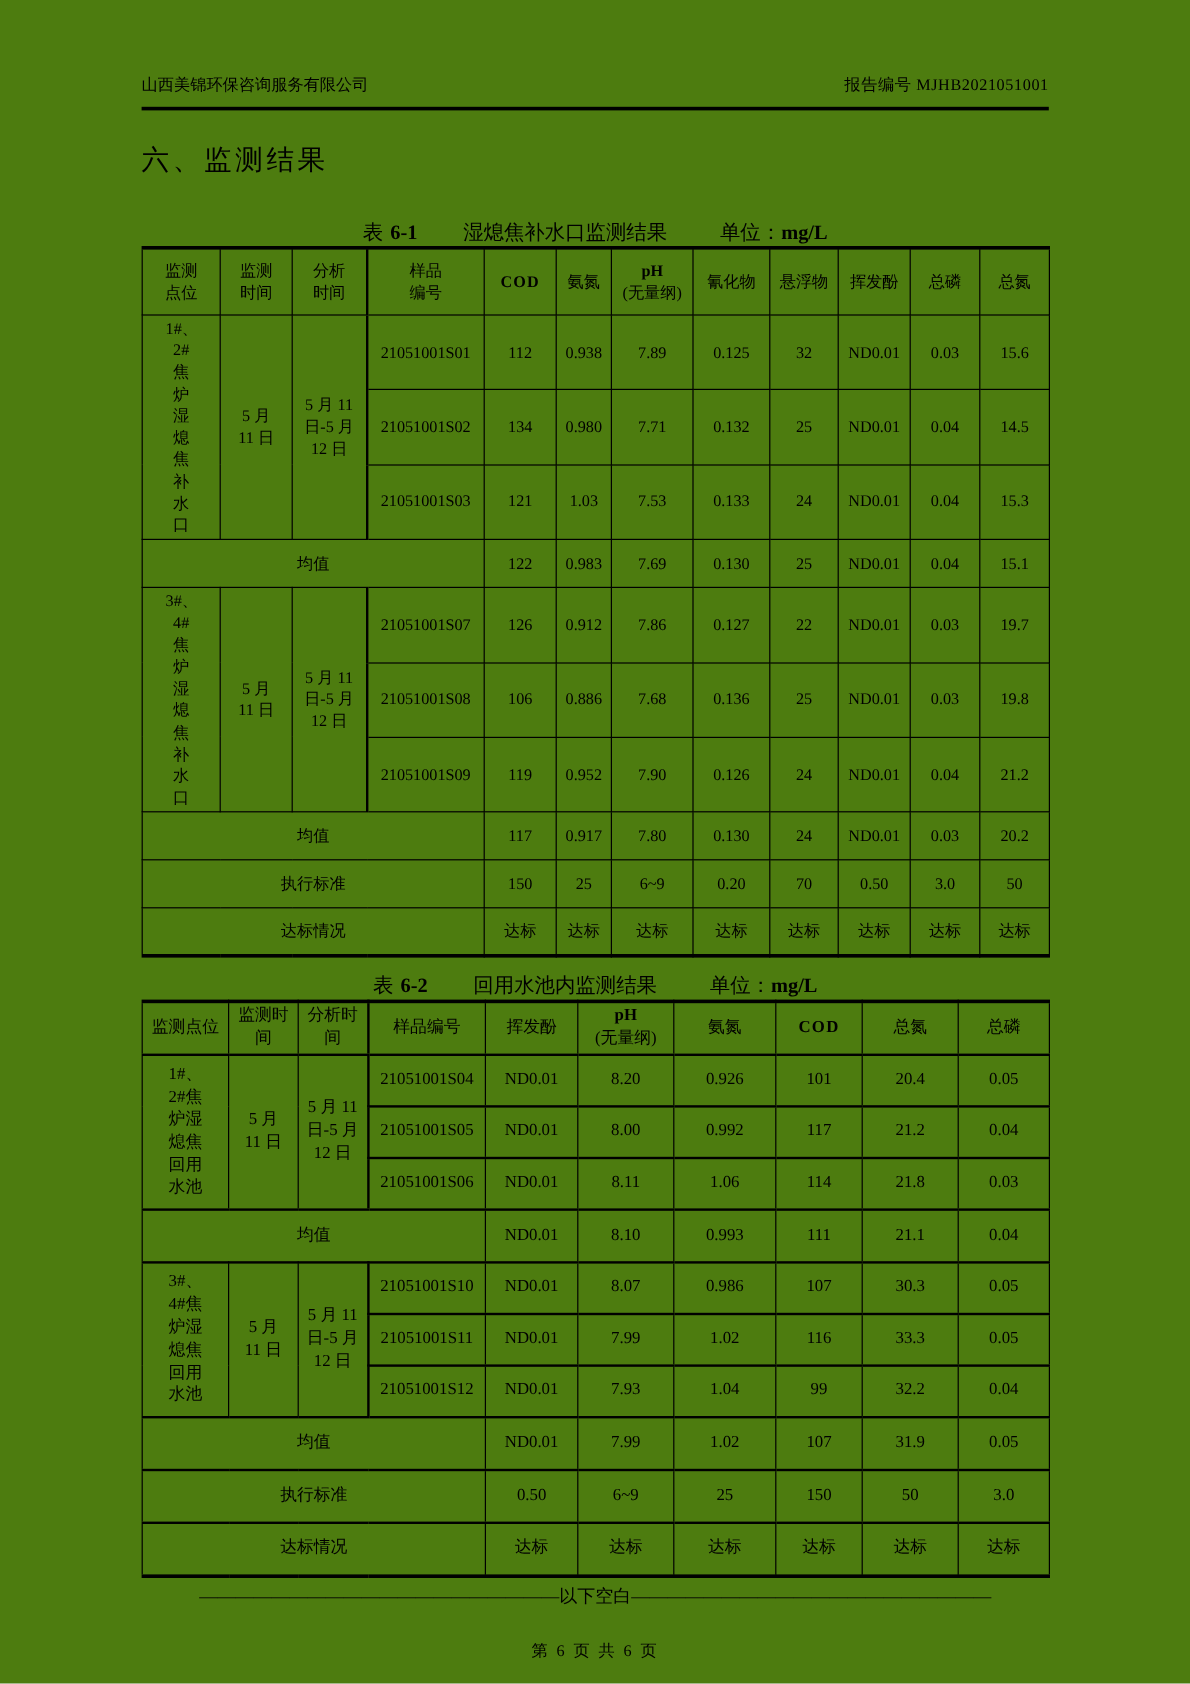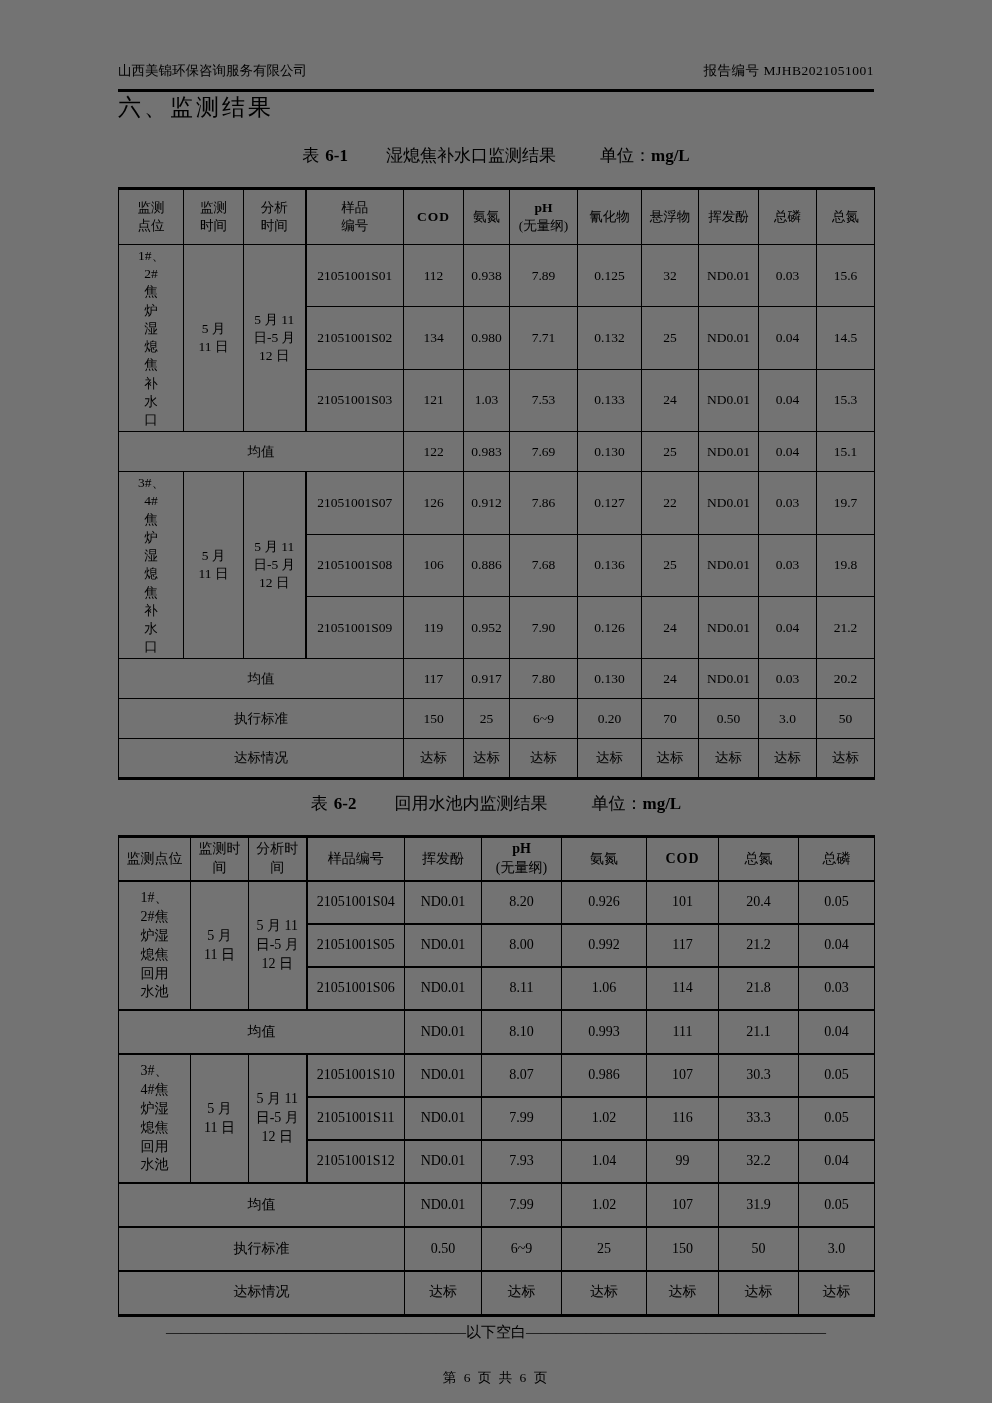--- a/index.html
+++ b/index.html
@@ -1,36 +1,36 @@
 <!DOCTYPE html>
 <html><head>
 <meta charset="utf-8">
 <style>
   html,body { margin:0; padding:0; background:#e8e8e8; }
   .page {
-    width:992px; height:1403px; margin:0 auto; background:#737373;
+    width:992px; height:1403px; margin:0 auto; background:#4d7c0f;
     box-sizing:border-box; padding:62px 118px 0 118px; position:relative;
     font-family:"Liberation Serif","DejaVu Serif",serif; color:#000;
   }
   
   .doc-header { display:flex; justify-content:space-between; align-items:flex-end;
     font-size:13.5px; padding-bottom:9px; border-bottom:3px solid #000; }
   .doc-header .report-no { letter-spacing:0.5px; }
   
-  .sec-title { font-size:23px; letter-spacing:3px; }
+  .sec-title { margin-top:26px; font-size:23px; letter-spacing:3px; }
   
   .intro { margin:40px 0 0 0; font-size:17.5px; text-indent:46px; }
   
-  .caption { margin-top:21px; text-align:center; font-size:17px; white-space:nowrap; }
+  .caption { margin-top:33px; text-align:center; font-size:17px; white-space:nowrap; }
   .caption .cap-no { font-weight:bold; margin-left:6px; }
   .caption .cap-title { margin-left:38px; }
   .caption .cap-unit-label { margin-left:44px; }
   .caption .cap-unit { font-weight:bold; }
   
-  table { border-collapse:collapse; table-layout:fixed; width:756px; margin-top:20px;
+  table { border-collapse:collapse; table-layout:fixed; width:756px; margin-top:0;
           border-top:3px solid #000; border-bottom:3px solid #000;
           border-left:1px solid #000; border-right:1px solid #000; }
   td, th { border:1px solid #000; text-align:center; vertical-align:middle;
            padding:2px 1px; font-weight:normal; white-space:pre-line; line-height:1.35; }
   .t1 { font-size:13.5px; }
   .t2 { font-size:14px; }
   .t2 td, .t2 th { border-top-width:2px; border-bottom-width:2px; }
   .bL { border-left-width:2px !important; }
   .lat-b { font-weight:bold; letter-spacing:1px; }
   .ph1 { font-weight:bold; }

